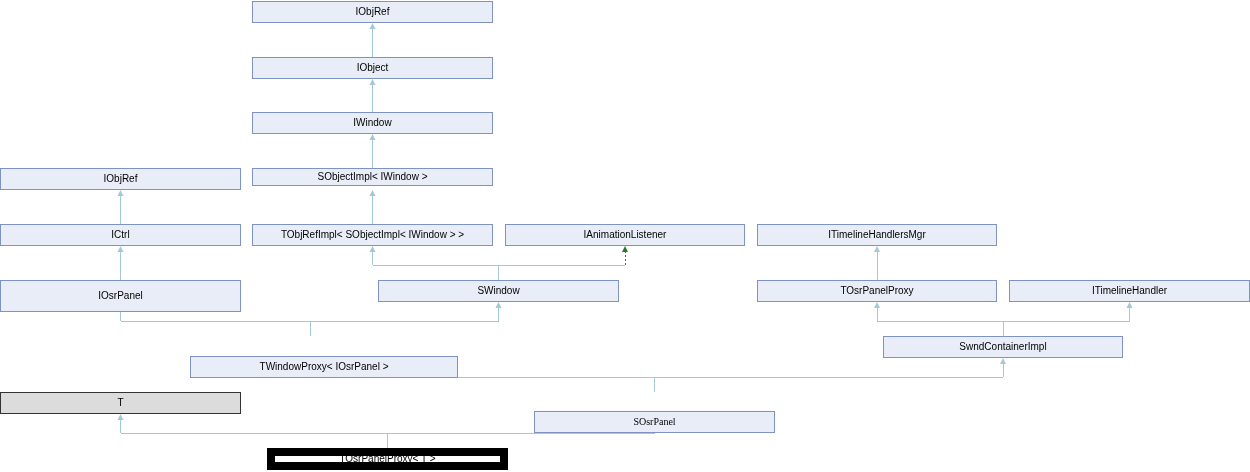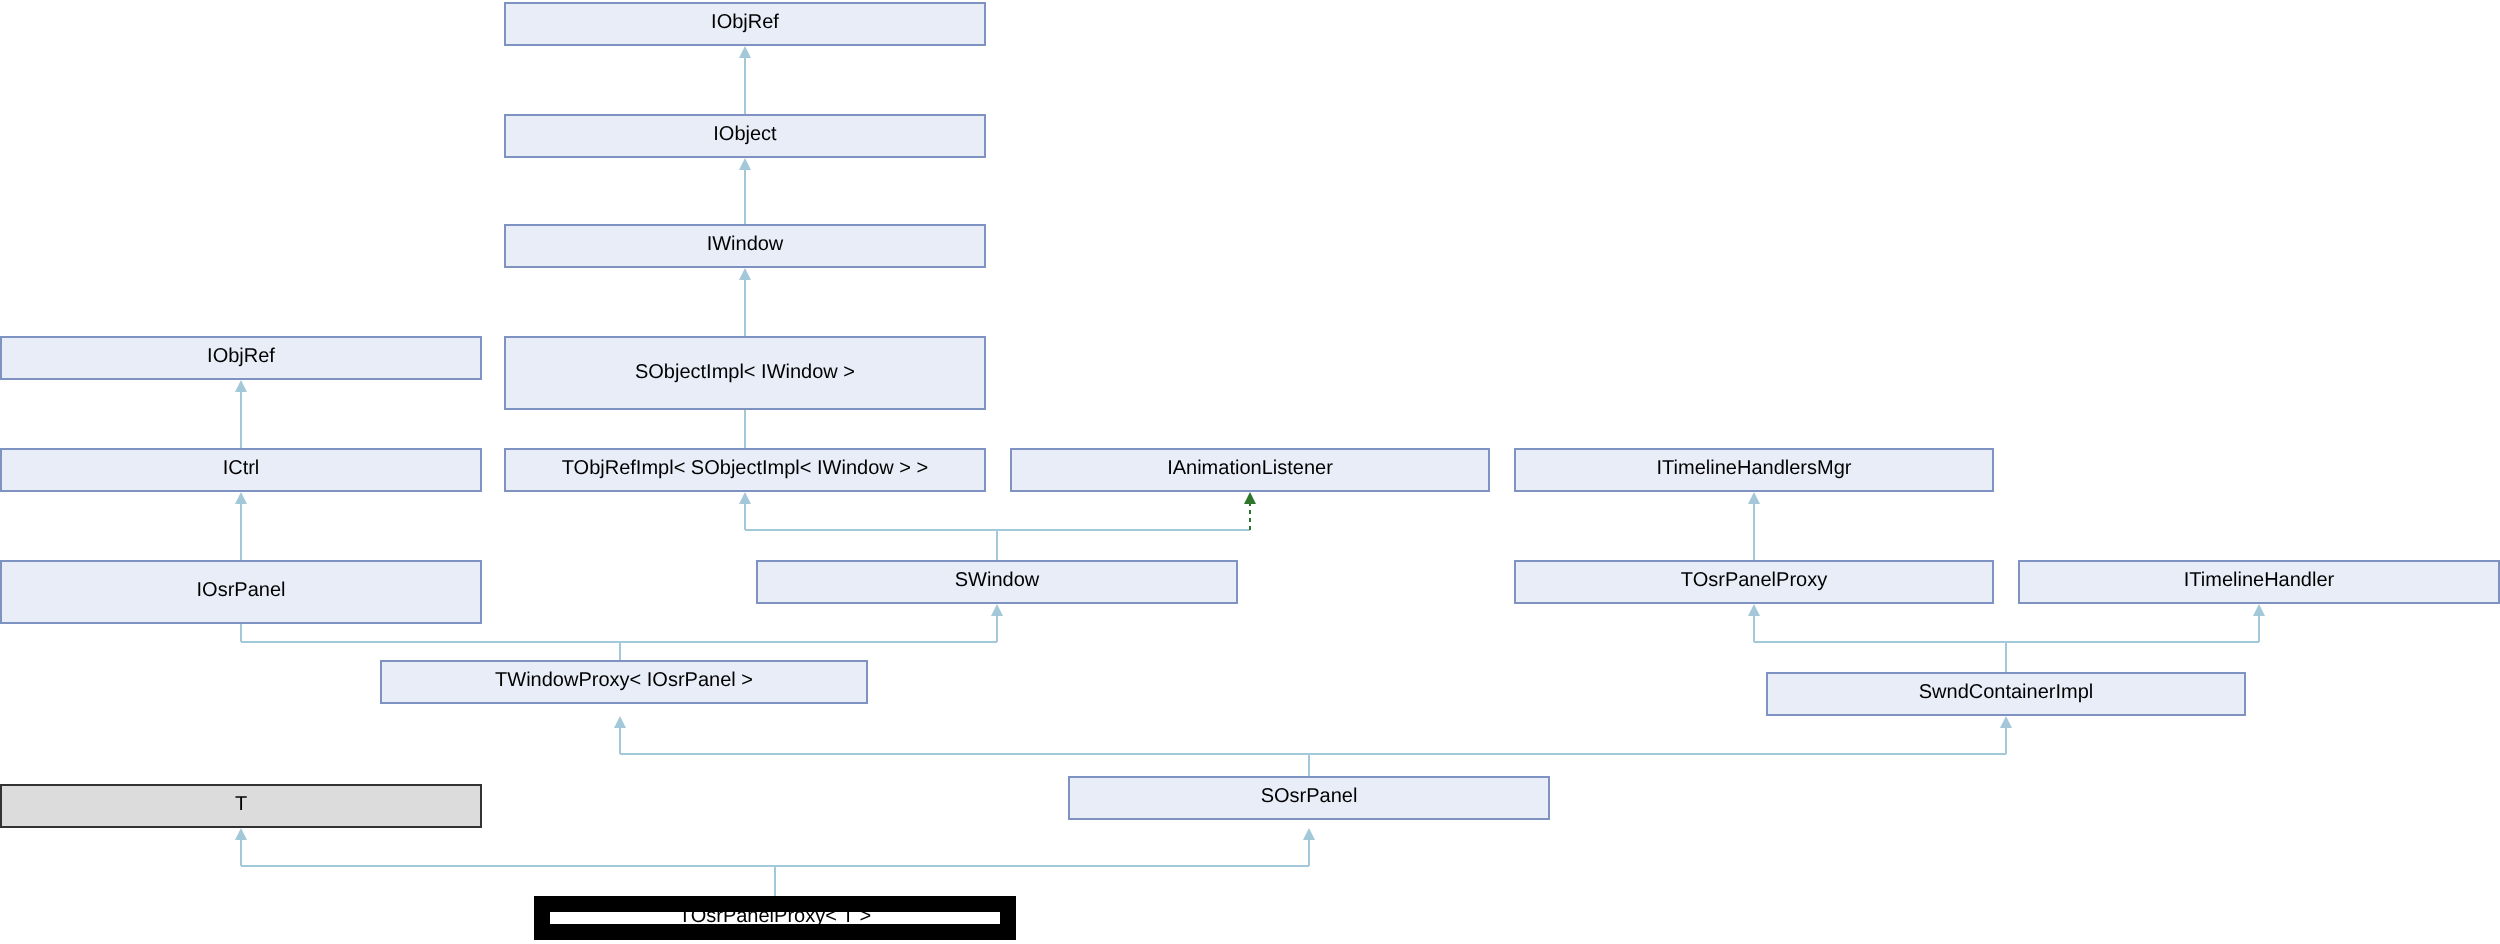--- a/index.html
+++ b/index.html
@@ -113,28 +113,28 @@
         <polygon points="120.5,414 117.5,420 123.5,420" fill="#a2c8d9" shape-rendering="auto"></polygon>
         <line x1="654.5" y1="433" x2="654.5" y2="419" stroke="#a2c8d9" stroke-width="1"></line>
         <polygon points="654.5,414 651.5,420 657.5,420" fill="#a2c8d9" shape-rendering="auto"></polygon>
       </g>
     </svg>
   <div id="node-layer">
       <div class="node" style="left: 252px; top: 1px; width: 241px; height: 22px;">IObjRef</div>
       <div class="node" style="left: 252px; top: 57px; width: 241px; height: 22px;">IObject</div>
       <div class="node" style="left: 252px; top: 112px; width: 241px; height: 22px;">IWindow</div>
       <div class="node" style="left: 0px; top: 168px; width: 241px; height: 22px;">IObjRef</div>
-      <div class="node" style="left: 252px; top: 168px; width: 241px; height: 37px;">SObjectImpl&lt; IWindow &gt;</div>
+      <div class="node" style="left: 252px; top: 168px; width: 241px; height: 18px;">SObjectImpl&lt; IWindow &gt;</div>
       <div class="node" style="left: 0px; top: 224px; width: 241px; height: 22px;">ICtrl</div>
       <div class="node" style="left: 252px; top: 224px; width: 241px; height: 22px;">TObjRefImpl&lt; SObjectImpl&lt; IWindow &gt; &gt;</div>
       <div class="node" style="left: 505px; top: 224px; width: 240px; height: 22px;">IAnimationListener</div>
       <div class="node" style="left: 757px; top: 224px; width: 240px; height: 22px;">ITimelineHandlersMgr</div>
       <div class="node" style="left: 0px; top: 280px; width: 241px; height: 32px;">IOsrPanel</div>
       <div class="node" style="left: 378px; top: 280px; width: 241px; height: 22px;">SWindow</div>
       <div class="node" style="left: 757px; top: 280px; width: 240px; height: 22px;">TOsrPanelProxy</div>
       <div class="node" style="left: 1009px; top: 280px; width: 241px; height: 22px;">ITimelineHandler</div>
-      <div class="node" style="left: 190px; top: 330px; width: 244px; height: 22px;">TWindowProxy&lt; IOsrPanel &gt;</div>
+      <div class="node" style="left: 190px; top: 356px; width: 268px; height: 22px;">TWindowProxy&lt; IOsrPanel &gt;</div>
       <div class="node" style="left: 883px; top: 336px; width: 240px; height: 22px;">SwndContainerImpl</div>
       <div class="node template-param" style="left: 0px; top: 392px; width: 241px; height: 22px;">T</div>
-      <div class="node" style="left: 534px; top: 388px; width: 241px; height: 22px;">SOsrPanel</div>
+      <div class="node" style="left: 534px; top: 411px; width: 241px; height: 22px; font-family: Liberation Serif, serif;">SOsrPanel</div>
       <div class="node focus" style="left: 267px; top: 448px; width: 241px; height: 22px;">TOsrPanelProxy&lt; T &gt;</div>
     </div>
 </div>
 
 </body></html>

